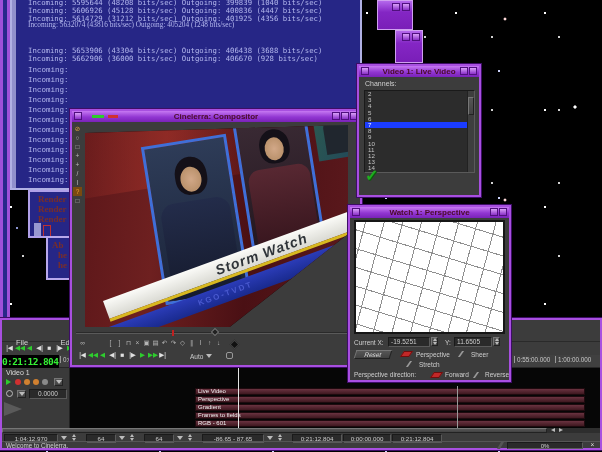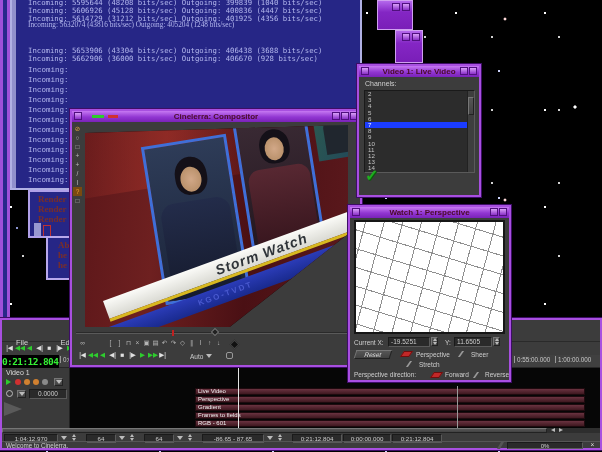--- a/index.html
+++ b/index.html
@@ -111,21 +111,21 @@
 
   <div class="bluewin" style="left:28px;top:190px;width:68px;height:48px;border-color:#b0a0e8;">
     <div class="serif-line" style="left:8px;top:2px;">Render</div>
     <div class="serif-line" style="left:8px;top:12px;">Render</div>
     <div class="serif-line" style="left:8px;top:22px;">Render</div>
     <div class="abs" style="left:4px;top:31px;width:7px;height:13px;background:#9898d0;"></div>
     <div class="abs" style="left:13px;top:33px;width:8px;height:13px;border:1px solid #c03030;"></div>
   </div>
 
   <div class="bluewin" style="left:46px;top:236px;width:50px;height:44px;border-color:#b8a8ec;">
-    <div class="serif-line" style="left:10px;top:2px;text-align:right;">Ab</div>
+    <div class="serif-line" style="left:4px;top:2px;text-align:right;">Ab</div>
     <div class="serif-line" style="left:10px;top:12px;">he</div>
     <div class="serif-line" style="left:10px;top:22px;">he</div>
   </div>
 
   <div class="abs" style="left:377px;top:0;width:36px;height:30px;border:1px solid #d0a0f0;background:linear-gradient(180deg,#b468ec,#8426c4 40%,#7a1eb8);">
     <div class="tbtn" style="top:2px;right:12px;"></div>
     <div class="tbtn" style="top:2px;right:2px;"></div>
   </div>
   <div class="abs" style="left:395px;top:30px;width:28px;height:33px;border:1px solid #d0a0f0;background:linear-gradient(180deg,#b468ec,#8426c4 40%,#7a1eb8);">
     <div class="tbtn" style="top:2px;right:12px;"></div>

